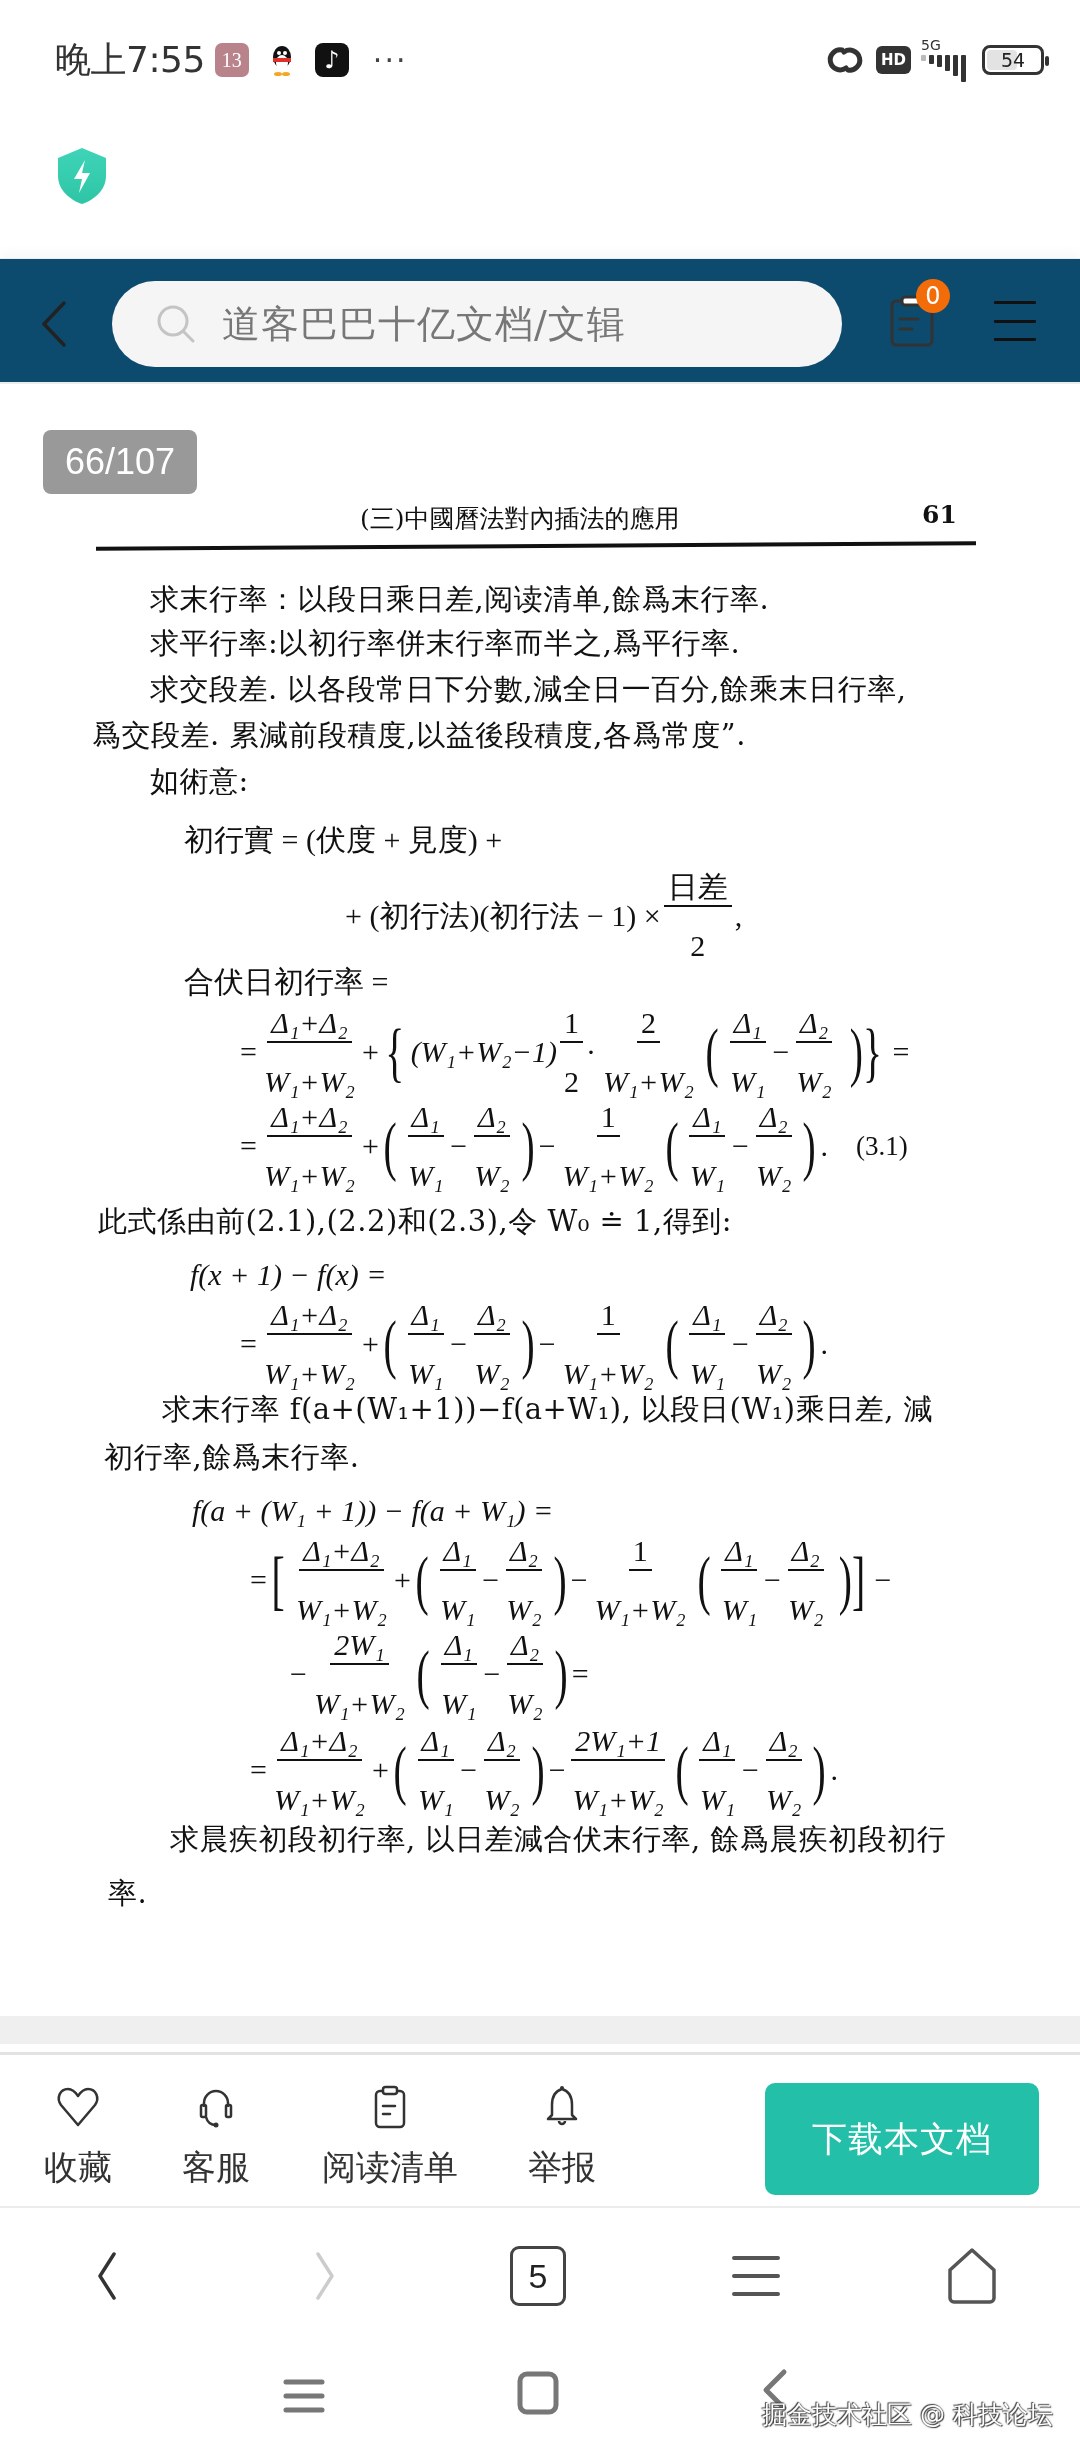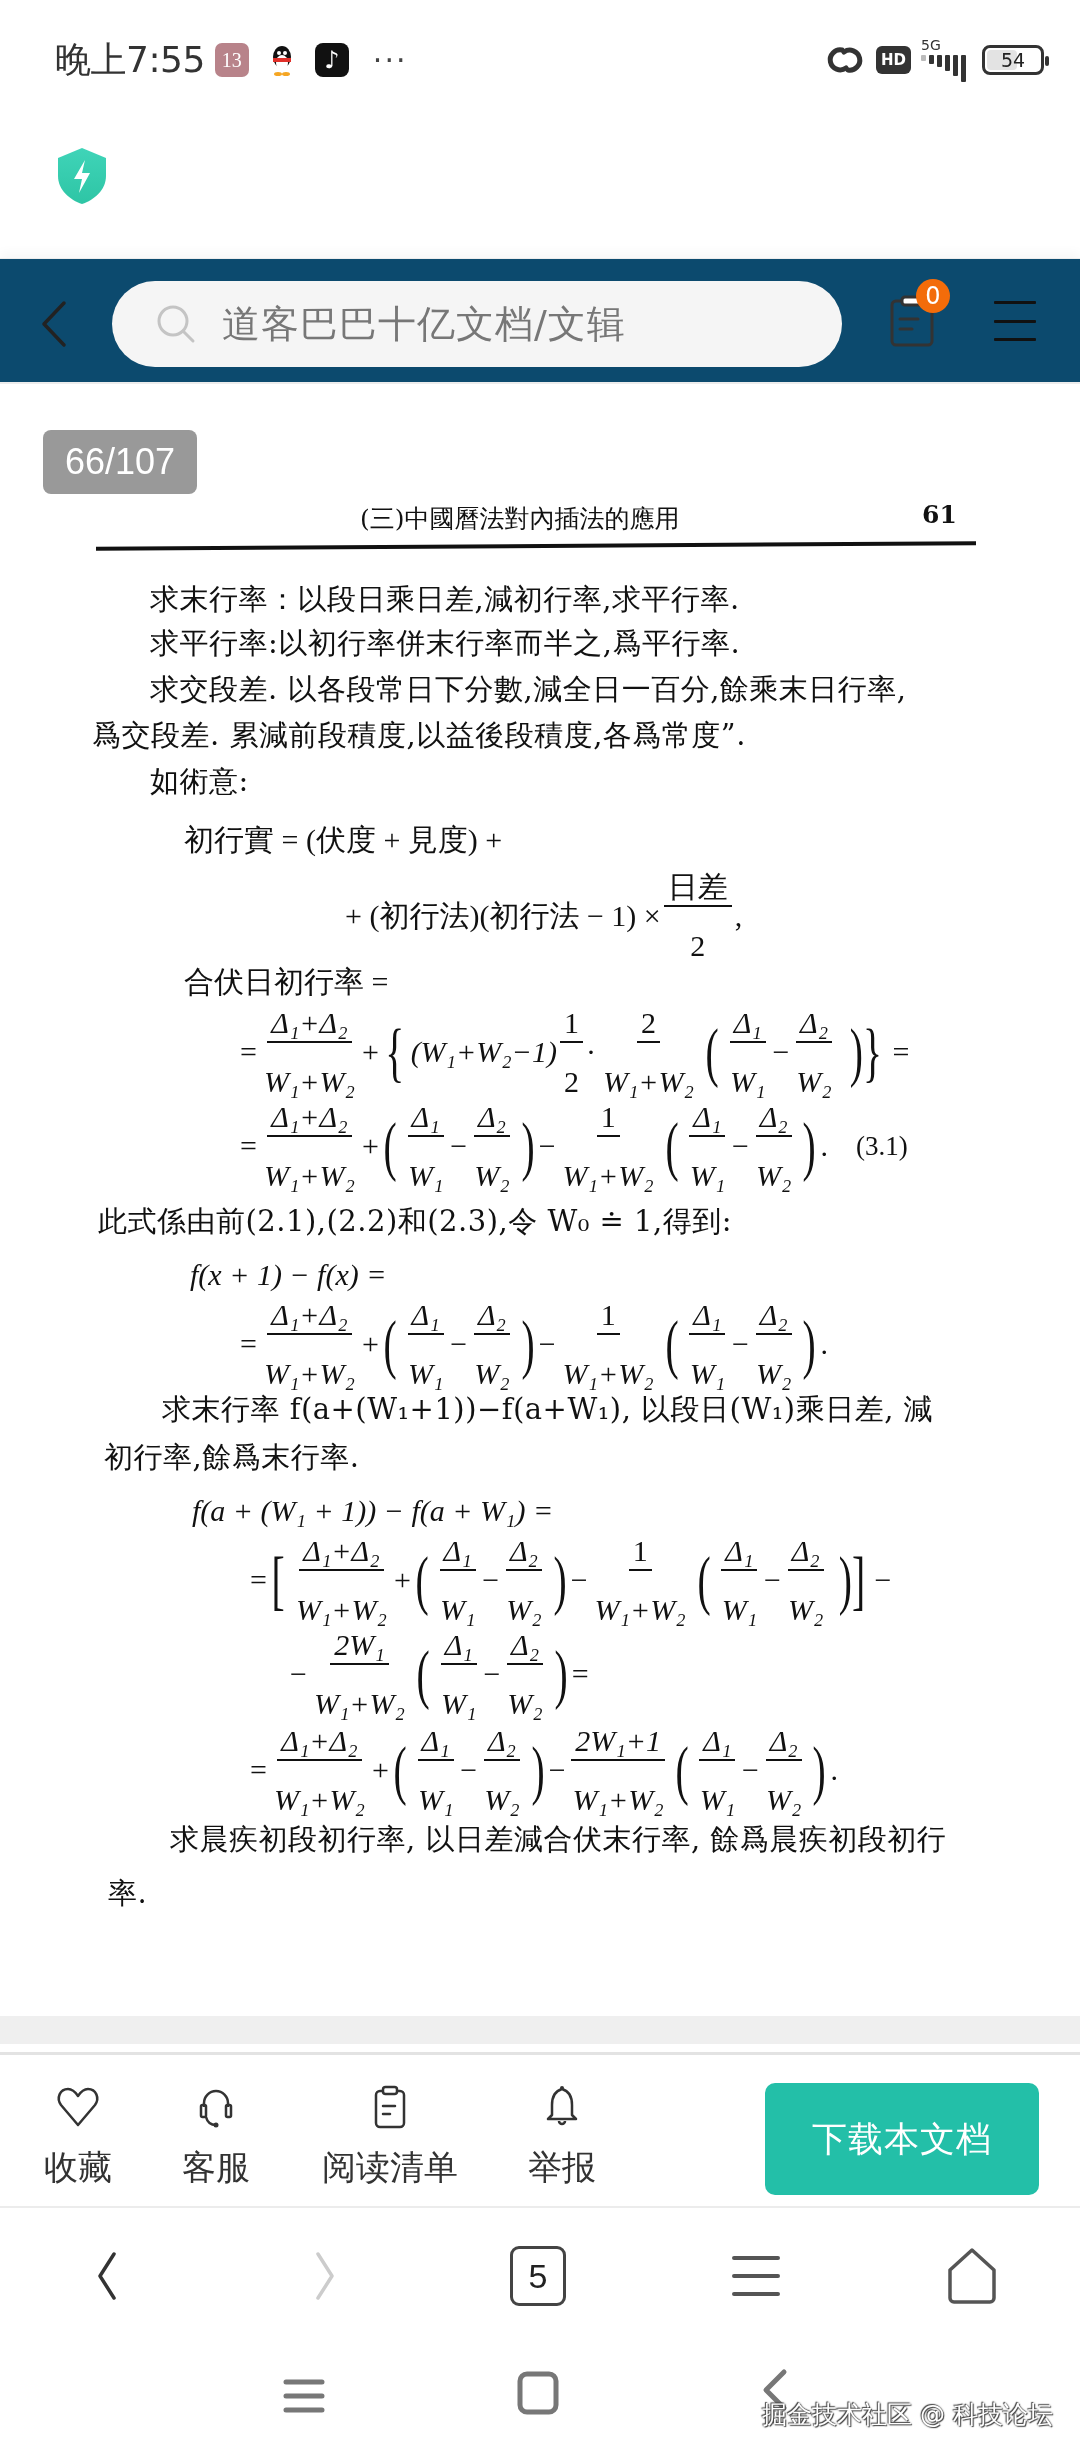--- a/index.html
+++ b/index.html
@@ -151,21 +151,21 @@
       <span></span>
       <span></span>
     </div>
 </div>
 
 <div class="doc-page">
   <span class="running-head">(三)中國曆法對內插法的應用</span>
   <span class="page-no">61</span>
   <div class="head-rule"></div>
 
-  <span class="p" style="left:150px; top:196px">求末行率：以段日乘日差,減初行率,求平行率.</span>
+  <span class="p" style="left:150px; top:196px">求末行率：以段日乘日差,阅读清单,餘爲末行率.</span>
   <span class="p" style="left:150px; top:240px">求平行率:以初行率併末行率而半之,爲平行率.</span>
   <span class="p" style="left:150px; top:286px">求交段差. 以各段常日下分數,減全日一百分,餘乘末日行率,</span>
   <span class="p" style="left:92px; top:332px">爲交段差. 累減前段積度,以益後段積度,各爲常度”.</span>
   <span class="p" style="left:150px; top:378px">如術意:</span>
 
   <span class="m" style="left:184px; top:436px">初行實 = (伏度 + 見度) +</span>
   <div class="m" style="left:345px; top:486px; display:flex; align-items:center;">
     <span>+ (初行法)(初行法 − 1) ×</span>
     <span class="frac" style="font-style:normal">
       <span class="num">日差</span>

